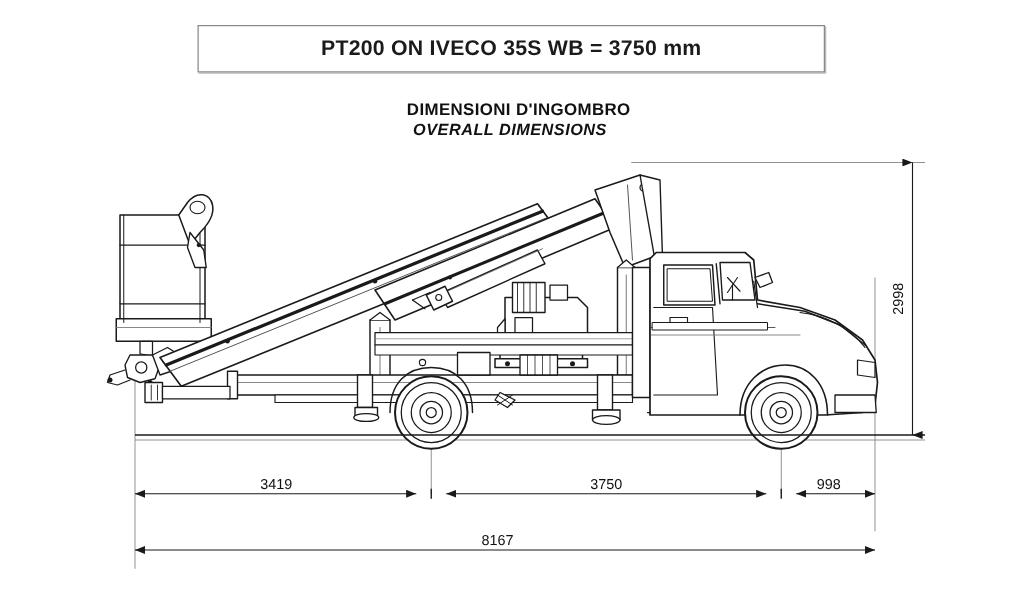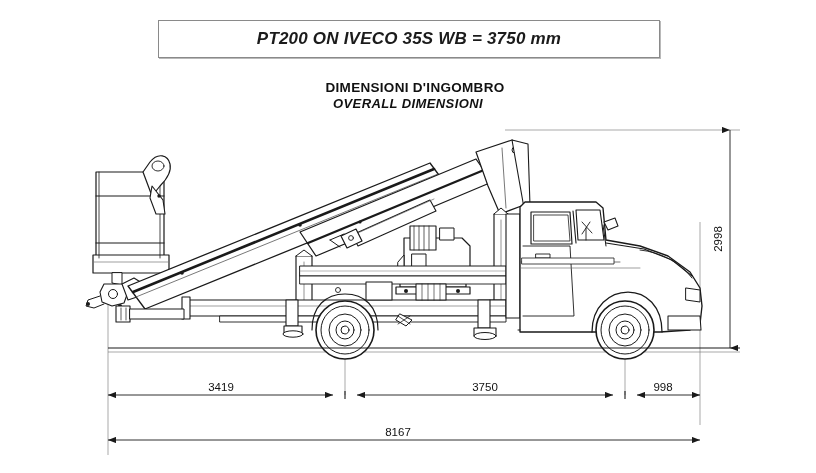--- a/index.html
+++ b/index.html
@@ -26,21 +26,20 @@
     top: 20px;
     width: 502px;
     height: 38px;
     border: 1px solid #8a8a8a;
     box-shadow: 1px 1px 0 0 #b9b9b9;
     background: #ffffff;
     display: flex;
     align-items: center;
     justify-content: center;
     box-sizing: border-box;
-    font-style: italic;
   }
   .title-text {
     font-size: 17px;
     font-weight: bold;
     color: #1b1b1b;
     letter-spacing: 0.2px;
     white-space: nowrap;
   }
   .subtitle-wrap {
     position: absolute;
@@ -78,21 +77,21 @@
 <body>
 
 <div id="sheet">
 
   <div class="title-box">
     <div class="title-text">PT200 ON IVECO 35S WB = 3750 mm</div>
   </div>
 
   <div class="subtitle-wrap">
     <div class="subtitle-it">DIMENSIONI D'INGOMBRO</div>
-    <div class="subtitle-en">OVERALL DIMENSIONI</div>
+    <div class="subtitle-en">OVERALL DIMENSIONS</div>
   </div>
 
   <svg width="816" height="473" viewBox="0 0 816 473" style="position:absolute;left:0;top:0;">
 
     <defs>
       <marker id="arrL" markerWidth="9" markerHeight="7" refX="0" refY="3.5" orient="auto">
         <path d="M9,0 L0,3.5 L9,7 Z" fill="#1a1a1a"></path>
       </marker>
       <marker id="arrR" markerWidth="9" markerHeight="7" refX="9" refY="3.5" orient="auto">
         <path d="M0,0 L9,3.5 L0,7 Z" fill="#1a1a1a"></path>

